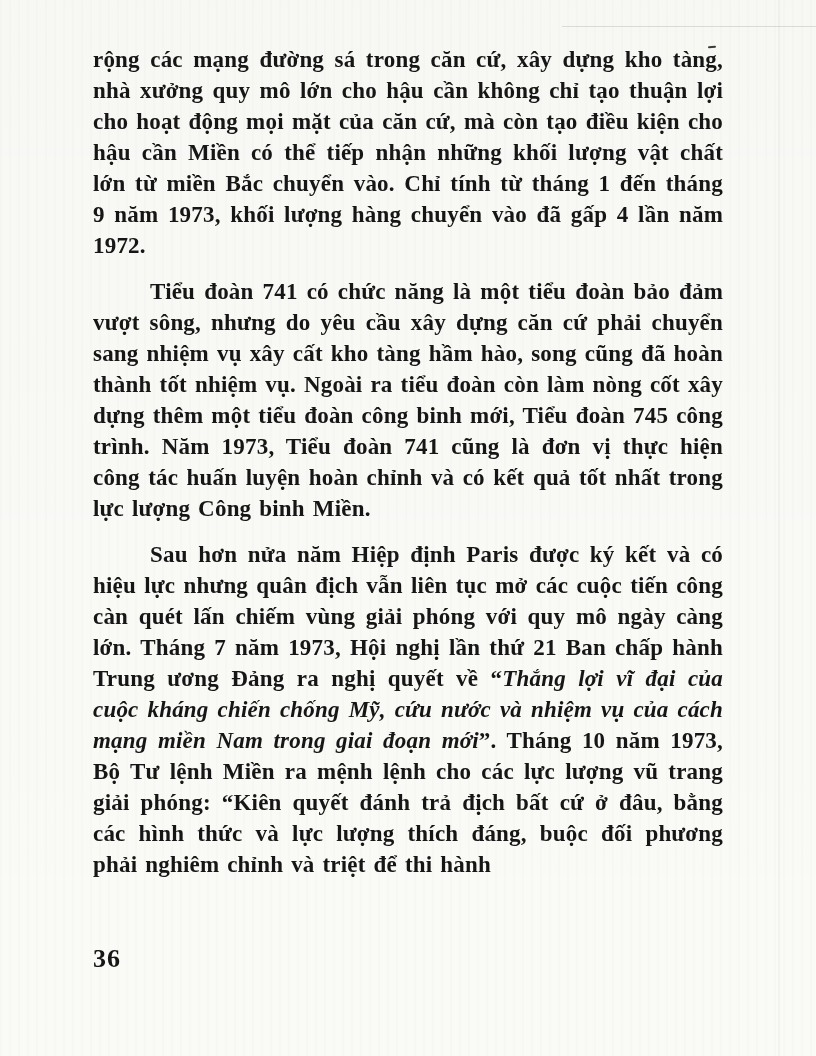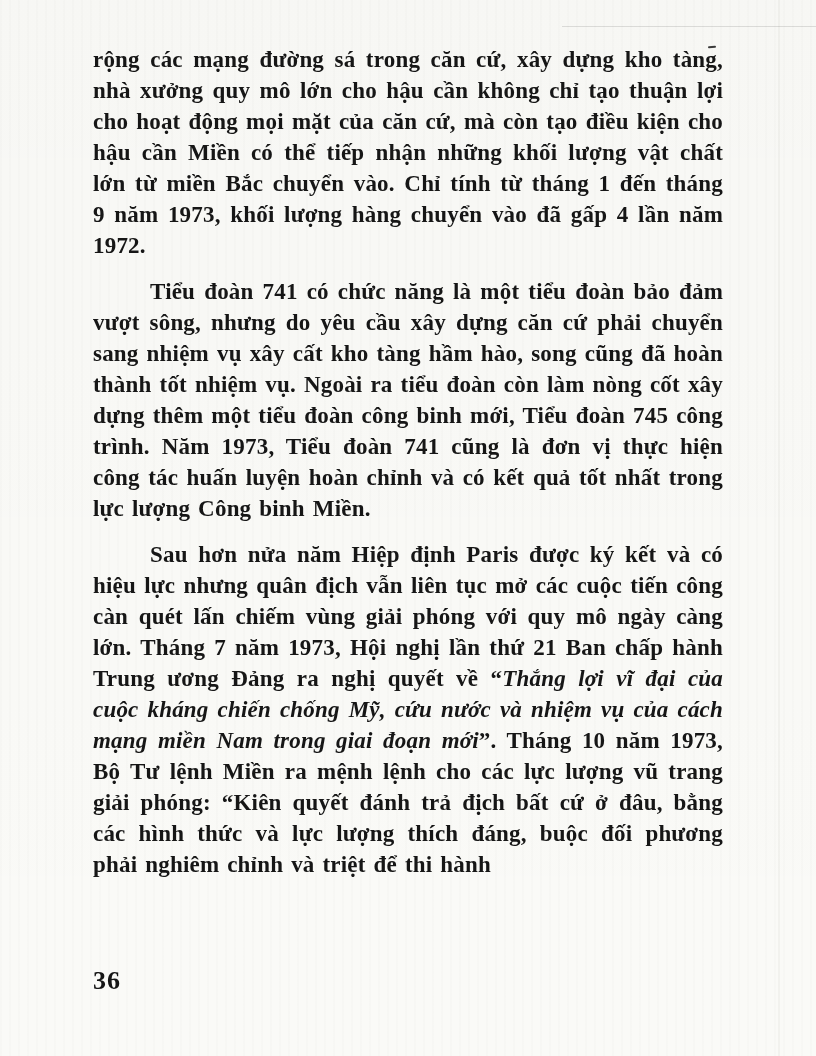--- a/index.html
+++ b/index.html
@@ -37,21 +37,21 @@
     word-spacing: 2px;
   }
   .para.indent { text-indent: 57px; }
   .para .em {
     font-style: italic;
     font-weight: bold;
   }
   .page-number {
     position: absolute;
     left: 93px;
-    top: 966px;
+    top: 944px;
     font-size: 26px;
     font-weight: bold;
     letter-spacing: 1px;
   }
   
   .artifact-top-line {
     position: absolute;
     top: 26px;
     left: 562px;
     width: 254px;

